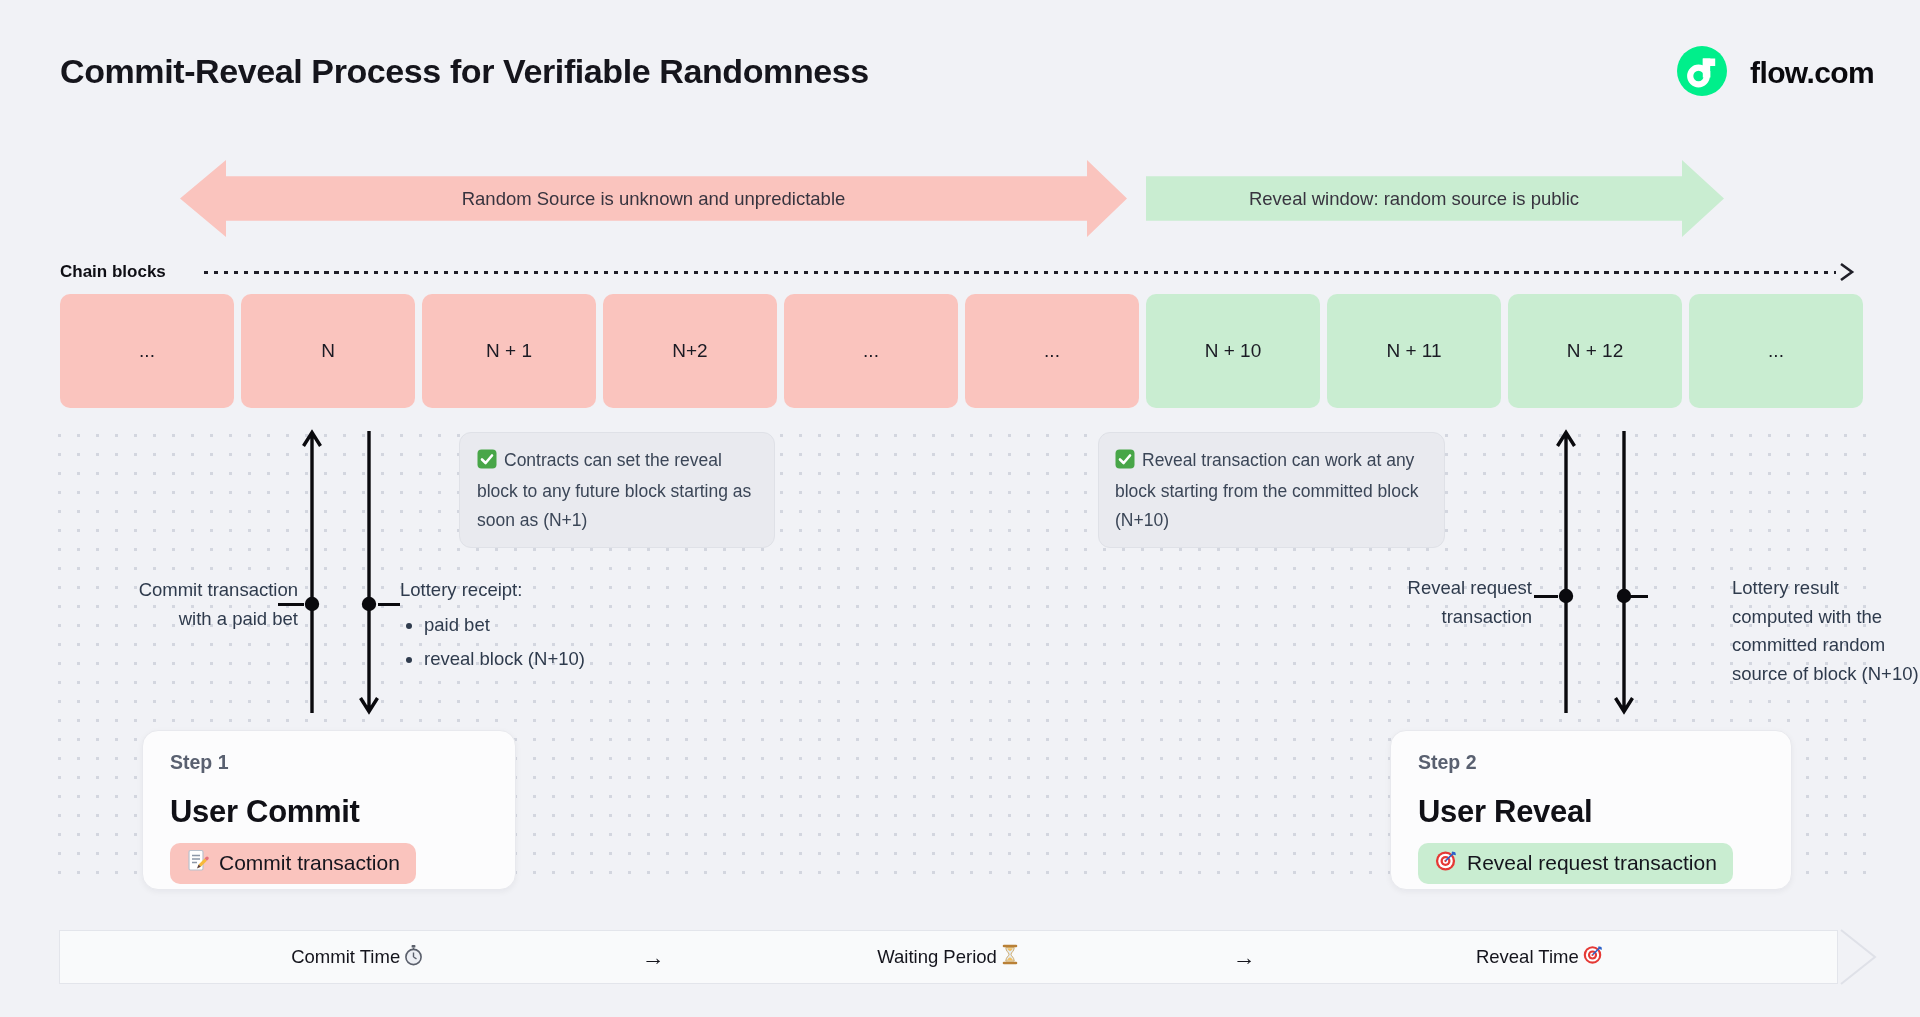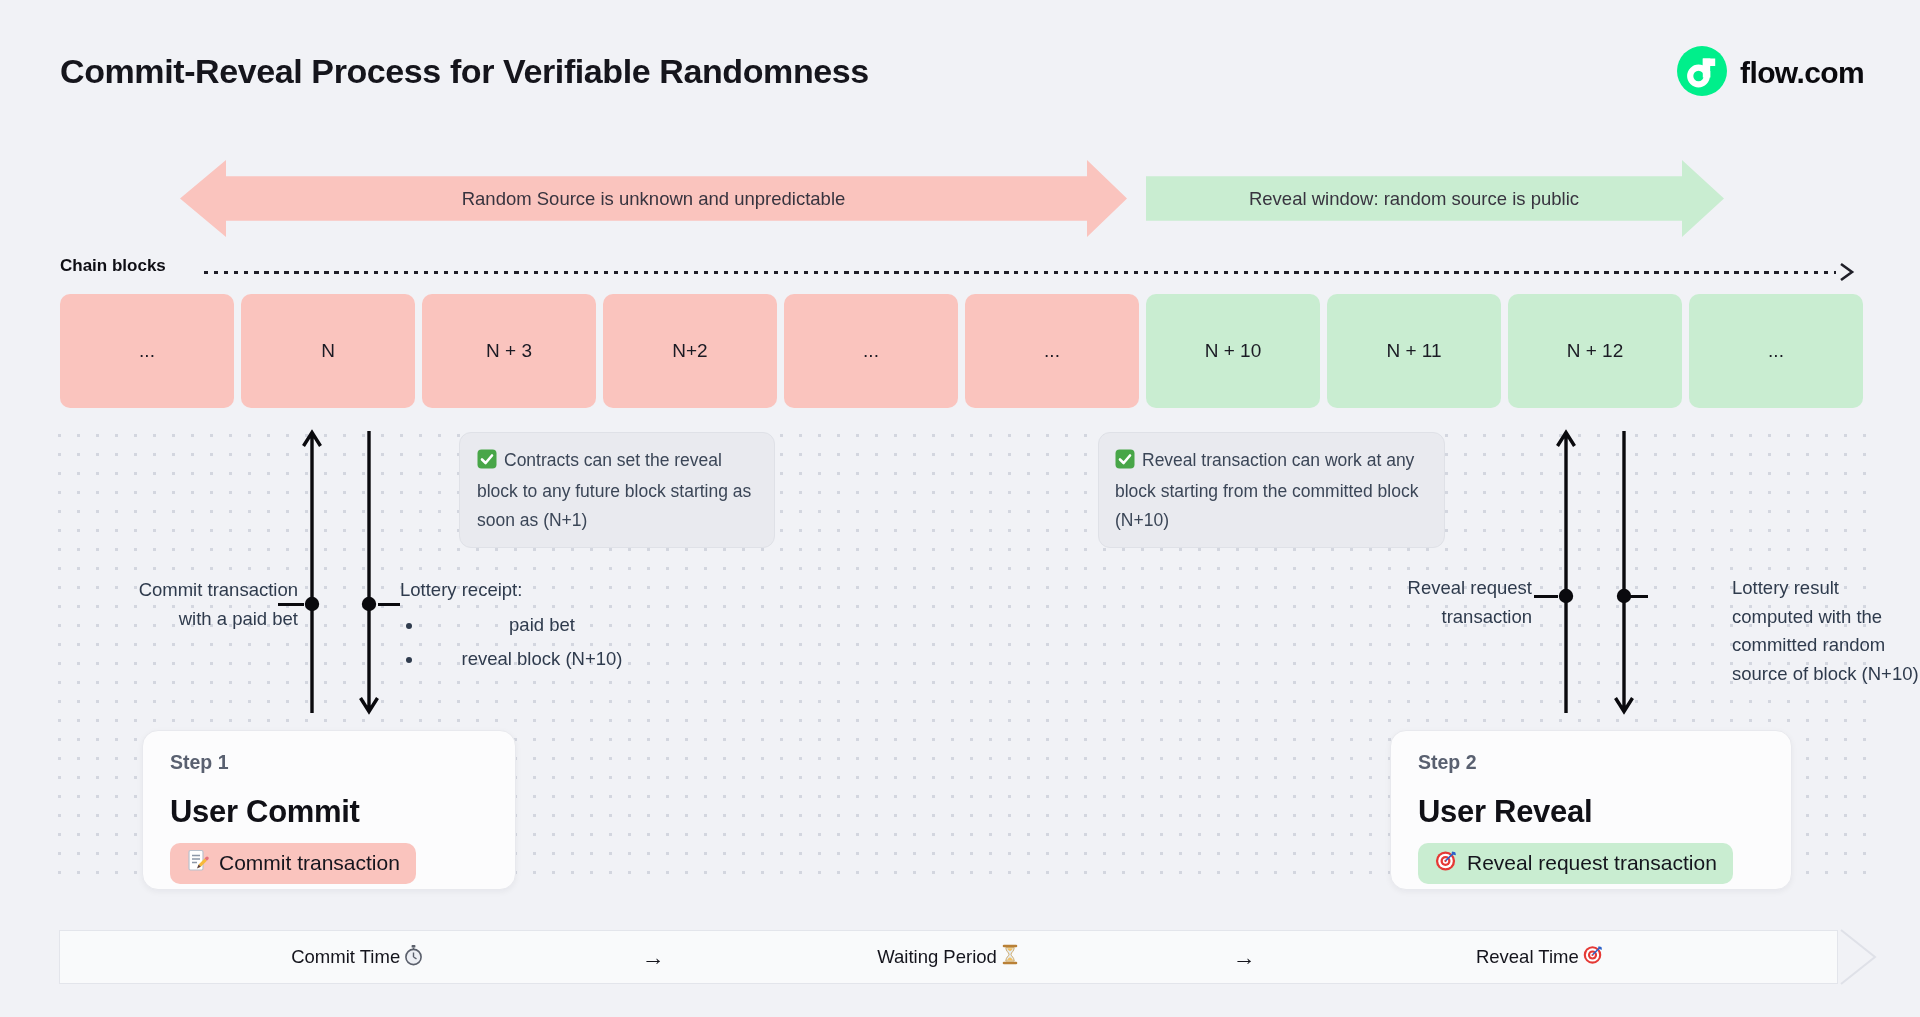--- a/index.html
+++ b/index.html
@@ -2,37 +2,37 @@
 <html><head>
 <meta charset="utf-8">
 <style>
   html,body{margin:0;padding:0;background:#F1F2F6;}
   .canvas{position:relative;width:1920px;height:1017px;background:#F1F2F6;
           font-family:"Liberation Sans",sans-serif;overflow:hidden;color:#16161D;}
   .abs{position:absolute;}
 
   
   .page-title{left:60px;top:52px;font-size:34px;font-weight:700;letter-spacing:-0.4px;color:#15151C;}
-  .brand{left:1677px;top:46px;display:flex;align-items:center;gap:13px;}
+  .brand{left:1677px;top:46px;display:flex;align-items:center;gap:23px;}
   .brand-text{font-size:30px;font-weight:800;color:#0A0A0E;letter-spacing:-0.6px;}
 
   
   .phase{height:77px;display:flex;align-items:center;justify-content:center;
          font-size:18.5px;color:#38343F;}
   .phase-pink{left:180px;top:160px;width:947px;background:#FAC4BE;
     clip-path:polygon(0 50%,46px 0,46px 21%,calc(100% - 40px) 21%,calc(100% - 40px) 0,
                       100% 50%,calc(100% - 40px) 100%,calc(100% - 40px) 79%,46px 79%,46px 100%);
     padding:0 46px;box-sizing:border-box;}
   .phase-green{left:1146px;top:160px;width:578px;background:#C9EDD1;
     clip-path:polygon(0 21%,calc(100% - 42px) 21%,calc(100% - 42px) 0,100% 50%,
                       calc(100% - 42px) 100%,calc(100% - 42px) 79%,0 79%);
     padding-right:42px;box-sizing:border-box;}
 
   
-  .chain-label{left:60px;top:256px;font-size:17px;font-weight:700;color:#0E0E14;}
+  .chain-label{left:60px;top:262px;font-size:17px;font-weight:700;color:#0E0E14;}
   .chain-line{left:204px;top:271px;width:1632px;height:3px;
     background:repeating-linear-gradient(90deg,#1F1F28 0 4.5px,transparent 4.5px 10px);}
   .chain-head{left:1838px;top:262px;}
   .blocks-row{left:60px;top:294px;width:1803px;height:114px;display:flex;gap:7px;}
   .block{flex:1;border-radius:10px;display:flex;align-items:center;justify-content:center;
          font-size:19px;color:#1B1B24;}
   .block.pink{background:#FAC4BE;}
   .block.green{background:#C9EDD1;justify-content:center;}
 
   
@@ -48,21 +48,21 @@
   .inline-icon{display:inline-block;vertical-align:-3px;margin-right:7px;}
 
   
   .varrow{top:428px;}
   .conn{height:3.2px;background:#0A0A0E;}
   .lbl{font-size:18.5px;line-height:1.55;color:#2F3B4D;}
   .preline{white-space:pre-line;}
   .lbl-commit{left:80px;top:576px;width:218px;text-align:right;}
   .lbl-receipt{left:400px;top:576px;width:260px;}
   .lbl-receipt ul{margin:5px 0 0 24px;padding:0;}
-  .lbl-receipt li{margin-top:6px;text-align:center;}
+  .lbl-receipt li{margin-top:6px;}
   .lbl-reveal-req{left:1310px;top:574px;width:222px;text-align:right;}
   .lbl-lottery-res{left:1732px;top:574px;width:255px;}
 
   
   .card{background:#FCFCFD;border:1px solid #E8E9EE;border-radius:16px;
         box-shadow:0 2px 6px rgba(20,20,40,0.05);padding:20px 27px;box-sizing:border-box;}
   .card-1{left:142px;top:730px;width:374px;height:160px;}
   .card-2{left:1390px;top:730px;width:402px;height:160px;}
   .kicker{font-size:19.5px;font-weight:700;color:#596070;}
   .card-title{font-size:31px;font-weight:700;color:#101016;margin-top:20px;letter-spacing:-0.3px;}
@@ -114,21 +114,21 @@
   </div>
 
   <div class="abs blocks-row">
     <div class="block pink">
         <span>...</span>
       </div>
     <div class="block pink">
         <span>N</span>
       </div>
     <div class="block pink">
-        <span>N + 3</span>
+        <span>N + 1</span>
       </div>
     <div class="block pink">
         <span>N+2</span>
       </div>
     <div class="block pink">
         <span>...</span>
       </div>
     <div class="block pink">
         <span>...</span>
       </div>

